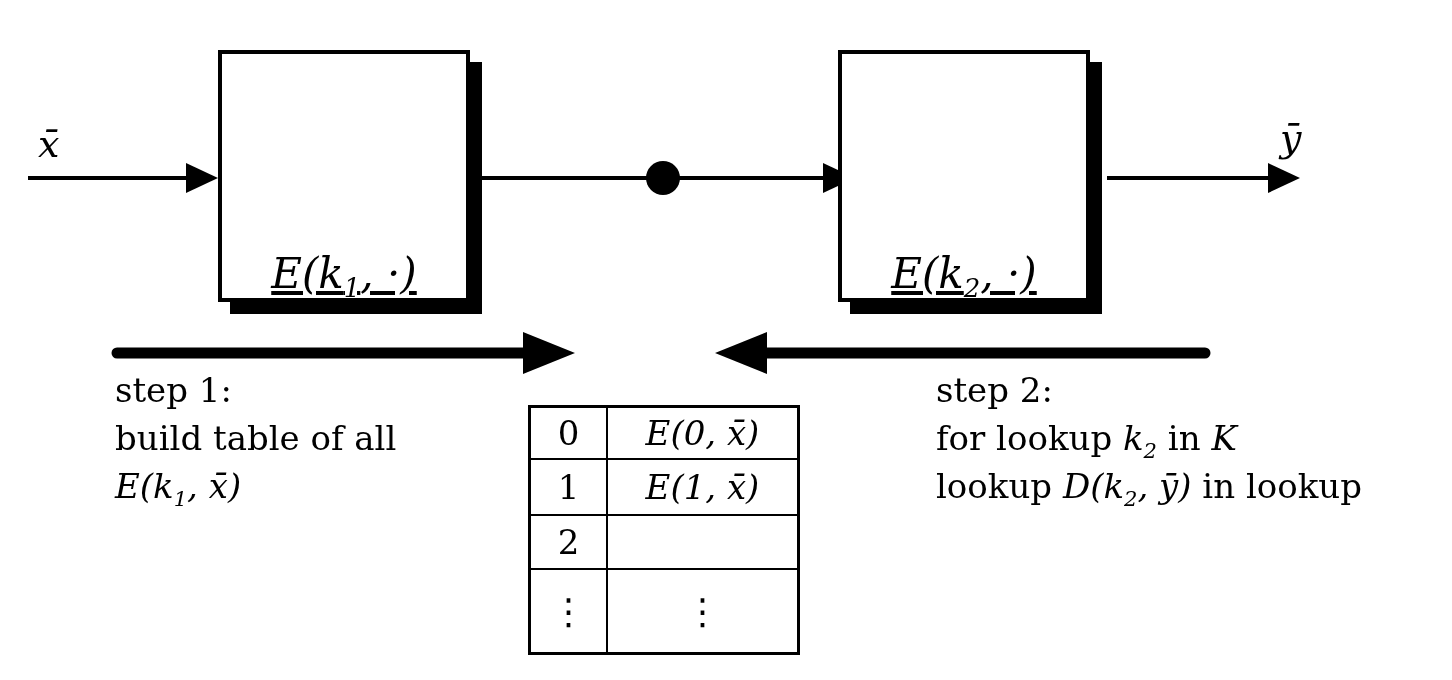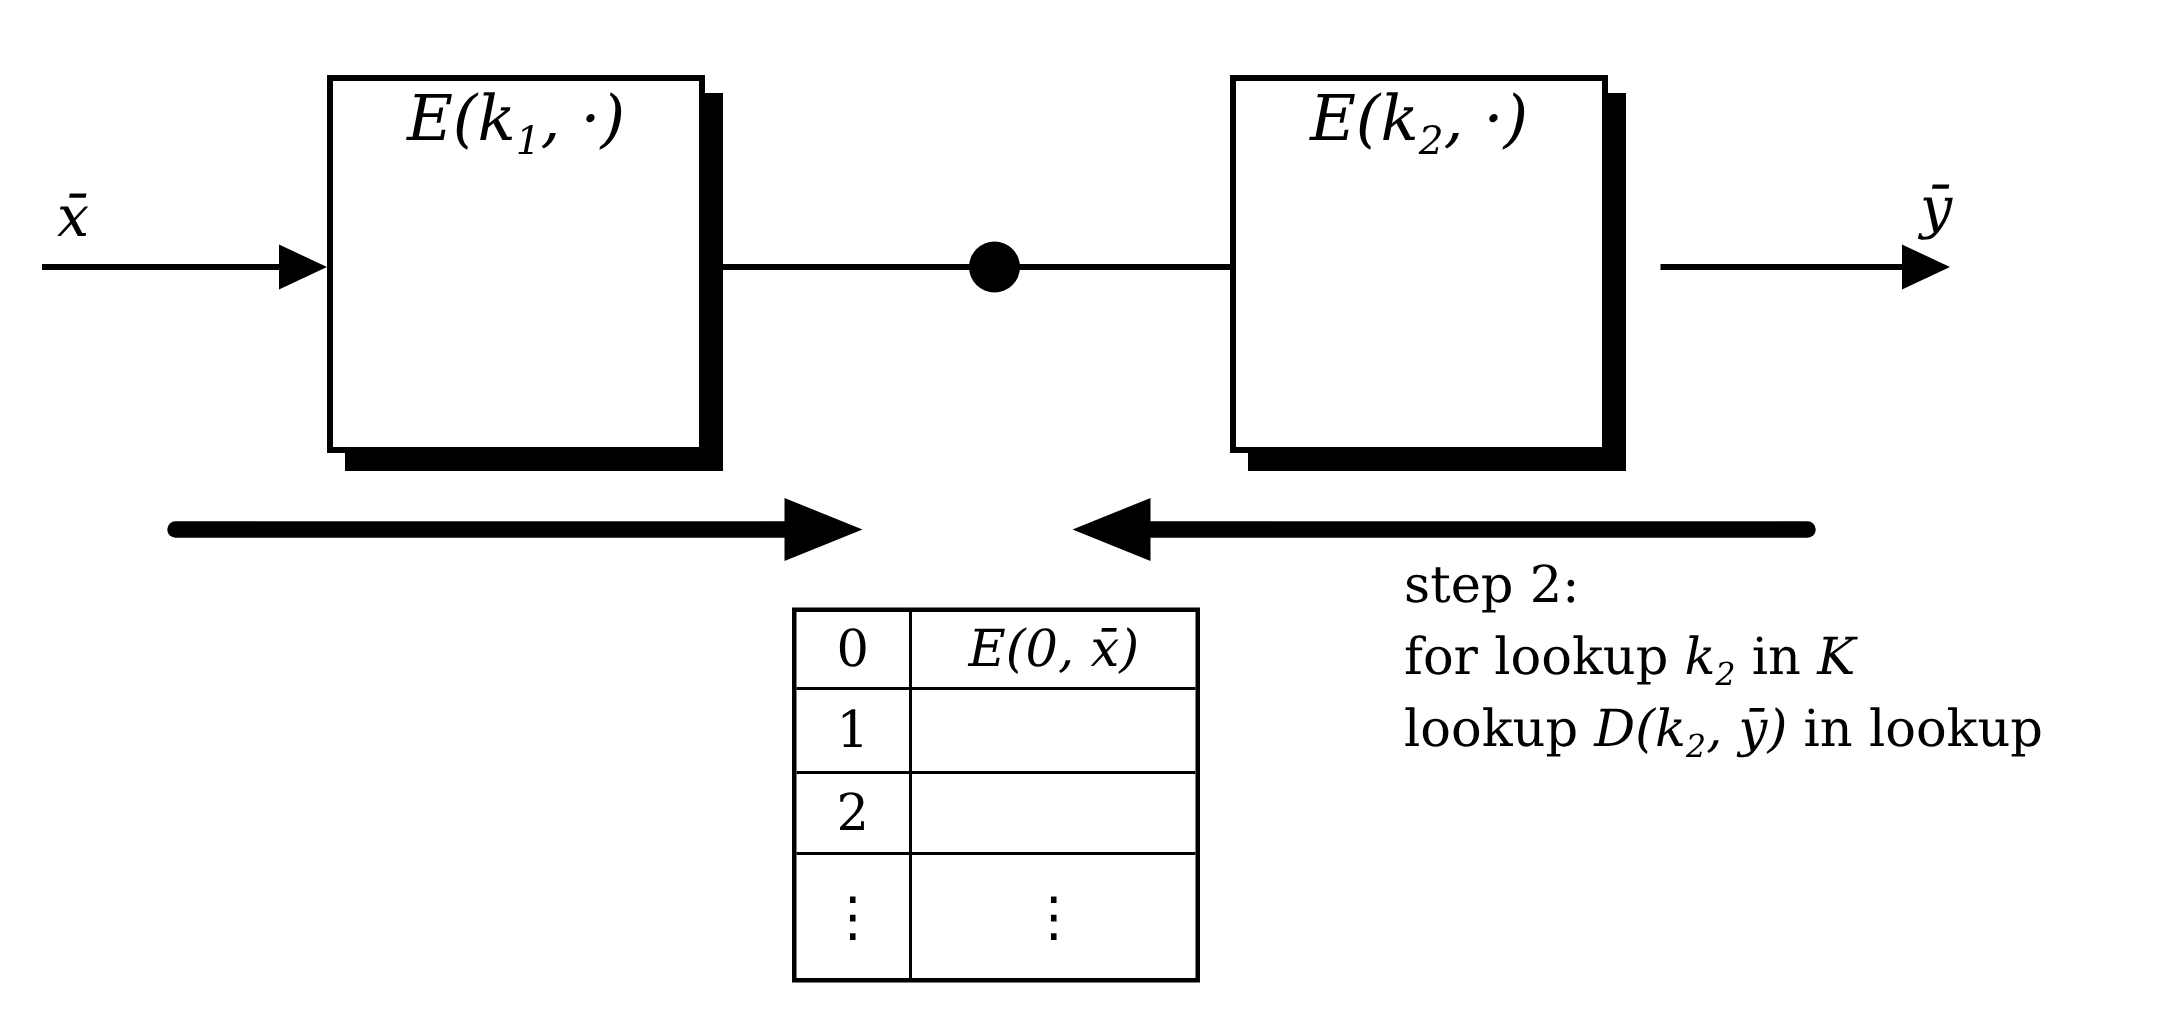--- a/index.html
+++ b/index.html
@@ -15,25 +15,26 @@
   
   .enc-box {
     position: absolute;
     top: 50px;
     width: 244px;
     height: 244px;
     border: 4px solid #000;
     background: #fff;
     box-shadow: 12px 12px 0 0 #000;
     display: flex;
-    align-items: flex-start;
+    align-items: flex-end;
     justify-content: center;
+    text-decoration: underline;
   }
   .enc-box.b1 { left: 218px; }
-  .enc-box.b2 { left: 820px; }
+  .enc-box.b2 { left: 838px; }
   .box-label { font-size: 42px; font-style: italic; white-space: nowrap; }
   .box-label sub { font-size: 62%; font-style: italic; line-height: 0; }
 
   
   .hline { position: absolute; height: 4px; background: #000; }
   .ahead {
     position: absolute;
     width: 0; height: 0;
     border-top: 15px solid transparent;
     border-bottom: 15px solid transparent;
@@ -124,34 +125,40 @@
   <svg class="thick-arrow" style="left:105px; top:330px;" width="480" height="46" viewBox="0 0 480 46">
     <line x1="12" y1="23" x2="422" y2="23" stroke="#000" stroke-width="11" stroke-linecap="round"></line>
     <polygon points="418,2 470,23 418,44" fill="#000"></polygon>
   </svg>
 
   <svg class="thick-arrow" style="left:705px; top:330px;" width="510" height="46" viewBox="0 0 510 46">
     <line x1="62" y1="23" x2="500" y2="23" stroke="#000" stroke-width="11" stroke-linecap="round"></line>
     <polygon points="62,2 10,23 62,44" fill="#000"></polygon>
   </svg>
 
+  <div class="caption" style="left:115px; top:366px;">
+    <div>step 1:</div>
+    <div>build table of all</div>
+    <div class="mi"><span>E(k</span><sub>1</sub><span>, x̄)</span></div>
+  </div>
 
   <div class="caption" style="left:936px; top:366px;">
     <div>step 2:</div>
     <div><span>for lookup </span><span class="mi">k</span><sub>2</sub><span> in </span><span class="cal">K</span></div>
     <div><span>lookup </span><span class="mi">D(k</span><sub>2</sub><span class="mi">, ȳ)</span><span> in lookup</span></div>
   </div>
 
   <div class="lookup-table">
     <div class="tr r1">
       <div class="td-key">0</div>
       <div class="td-val">E(0, x̄)</div>
     </div>
     <div class="tr r2">
       <div class="td-key">1</div>
+      <div class="td-val">E(1, x̄)</div>
     </div>
     <div class="tr r3">
       <div class="td-key">2</div>
     </div>
     <div class="tr r4">
       <div class="td-key dots">⋮</div>
       <div class="td-val upright dots">⋮</div>
     </div>
   </div>
 

